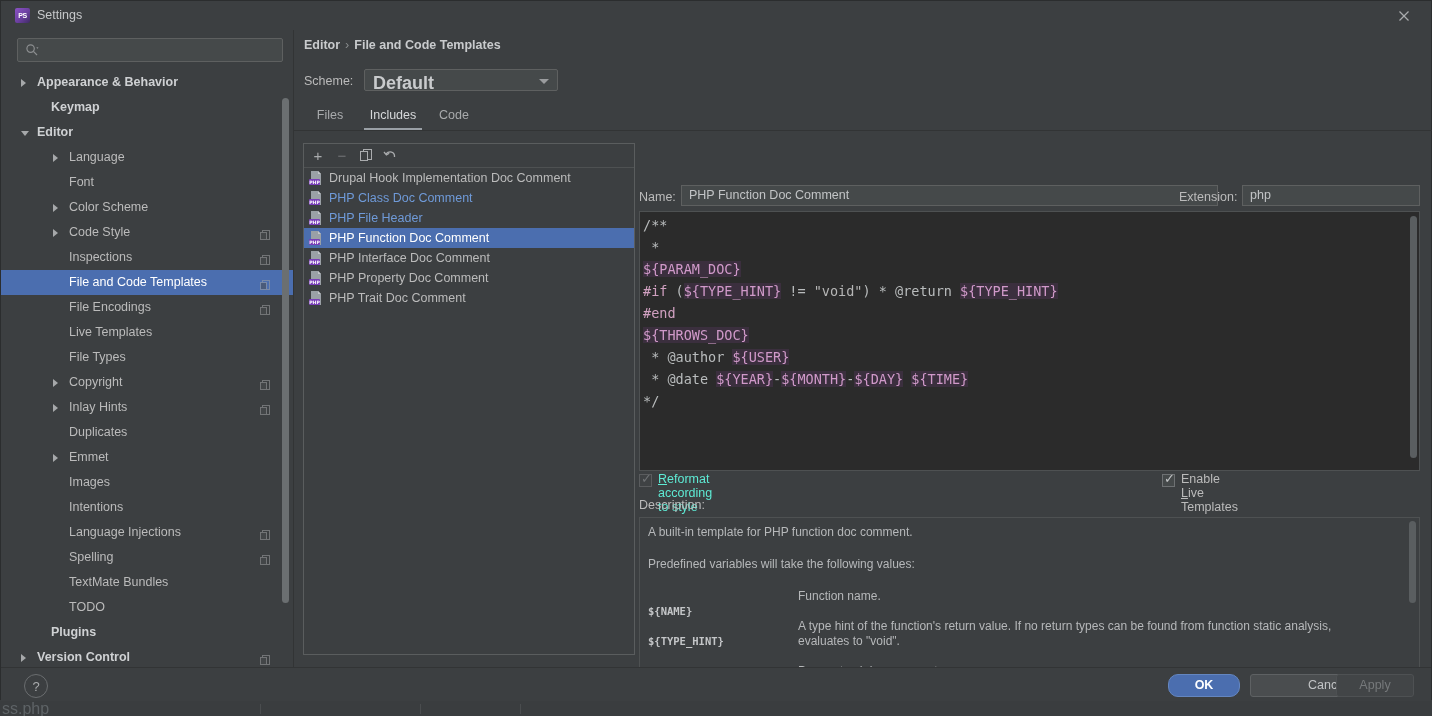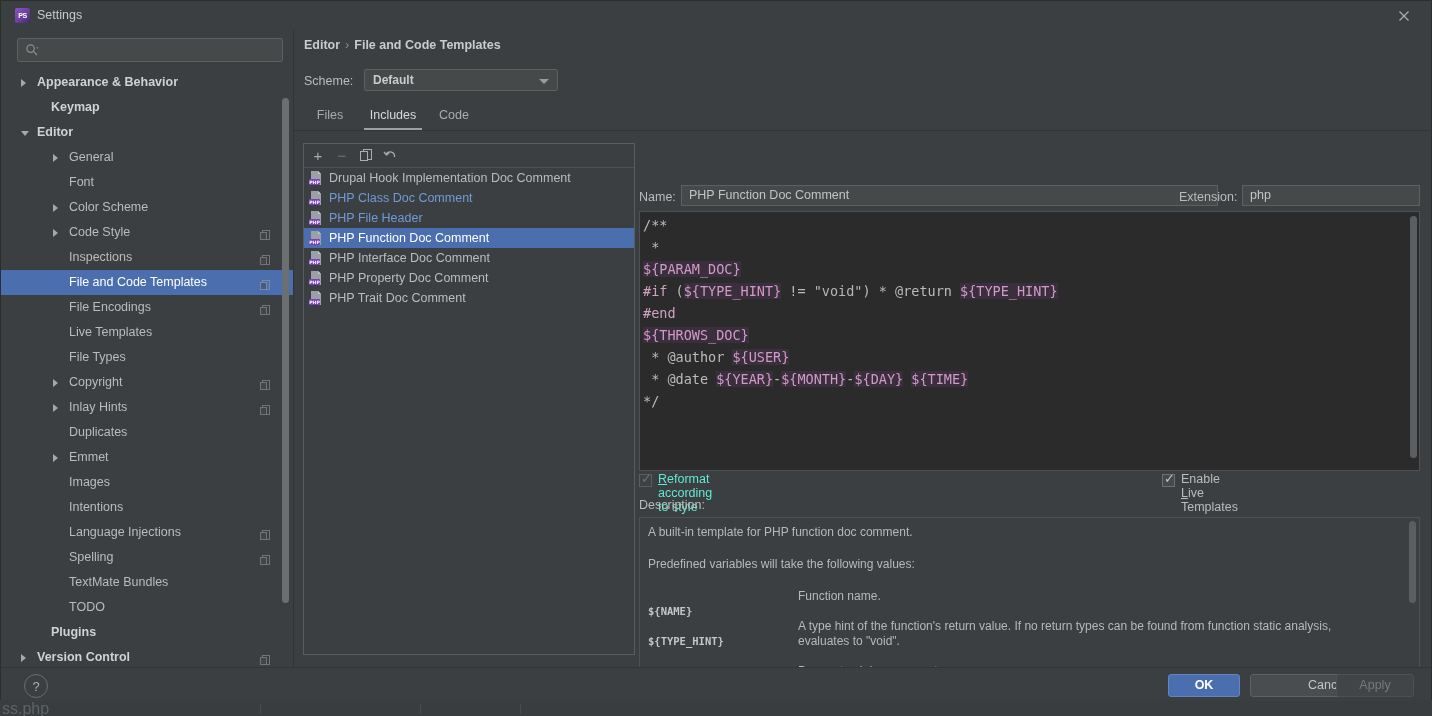--- a/index.html
+++ b/index.html
@@ -84,21 +84,21 @@
   
   .right-pane { position:absolute; left:293px; top:29px; width:1138px; height:637px; }
   .breadcrumb { position:absolute; left:10px; top:8px; font-size:12.5px; font-weight:bold; color:#c9cbcd; }
   .crumb-sep { color:#8a8d8f; font-weight:normal; margin:0 5px; }
 
   .scheme-label { position:absolute; left:10px; top:44px; font-size:12.5px; }
   .scheme-combo {
     position:absolute; left:70px; top:39px; width:194px; height:22px;
     background:#45494a; border:1px solid #5e6060; border-radius:2px; box-sizing:border-box;
   }
-  .scheme-val { position:absolute; left:8px; top:3px; font-size:12px; font-weight:bold; color:#c9cbcd; }
+  .scheme-val { position:absolute; left:8px; top:3px; font-size:18px; font-weight:bold; color:#c9cbcd; }
   .combo-arrow {
     position:absolute; right:8px; top:9px; width:0; height:0;
     border-left:5px solid transparent; border-right:5px solid transparent; border-top:5px solid #9a9c9e;
   }
 
   .tabs { position:absolute; left:0; top:72px; width:1138px; height:28px; }
   .tab {
     position:absolute; top:0; height:28px; line-height:26px;
     font-size:12.5px; color:#a9abad; cursor:default; text-align:center;
   }
@@ -240,21 +240,21 @@
           </div>
           <div class="tree-row bold">
             <span class="tree-label" style="left: 50px;">Keymap</span>
           </div>
           <div class="tree-row bold">
             <span class="arrow open" style="left: 20px;"></span>
             <span class="tree-label" style="left: 36px;">Editor</span>
           </div>
           <div class="tree-row">
             <span class="arrow" style="left: 52px;"></span>
-            <span class="tree-label" style="left: 68px;">General</span>
+            <span class="tree-label" style="left: 68px;">Language</span>
           </div>
           <div class="tree-row">
             <span class="tree-label" style="left: 68px;">Font</span>
           </div>
           <div class="tree-row">
             <span class="arrow" style="left: 52px;"></span>
             <span class="tree-label" style="left: 68px;">Color Scheme</span>
           </div>
           <div class="tree-row">
             <span class="arrow" style="left: 52px;"></span>
@@ -526,20 +526,20 @@
           </div>
         <div class="desc-scroll-track">
           <div class="desc-scroll-thumb"></div>
         </div>
       </div>
     </div>
 
     <div class="bottom-bar">
       <div class="help-btn">?</div>
       <div id="footer-buttons">
-          <div class="dlg-btn primary" style="left: 1167px; width: 72px;">OK</div>
+          <div class="dlg-btn primary" style="left: 1167px; width: 72px; border-radius: 10px;">OK</div>
           <div class="dlg-btn normal" style="left: 1249px; width: 98px; text-align: right;">Cancel</div>
           <div class="dlg-btn disabled" style="left: 1335px; width: 78px;">Apply</div>
         </div>
     </div>
 
   </div>
 </div>
 
 </body></html>

